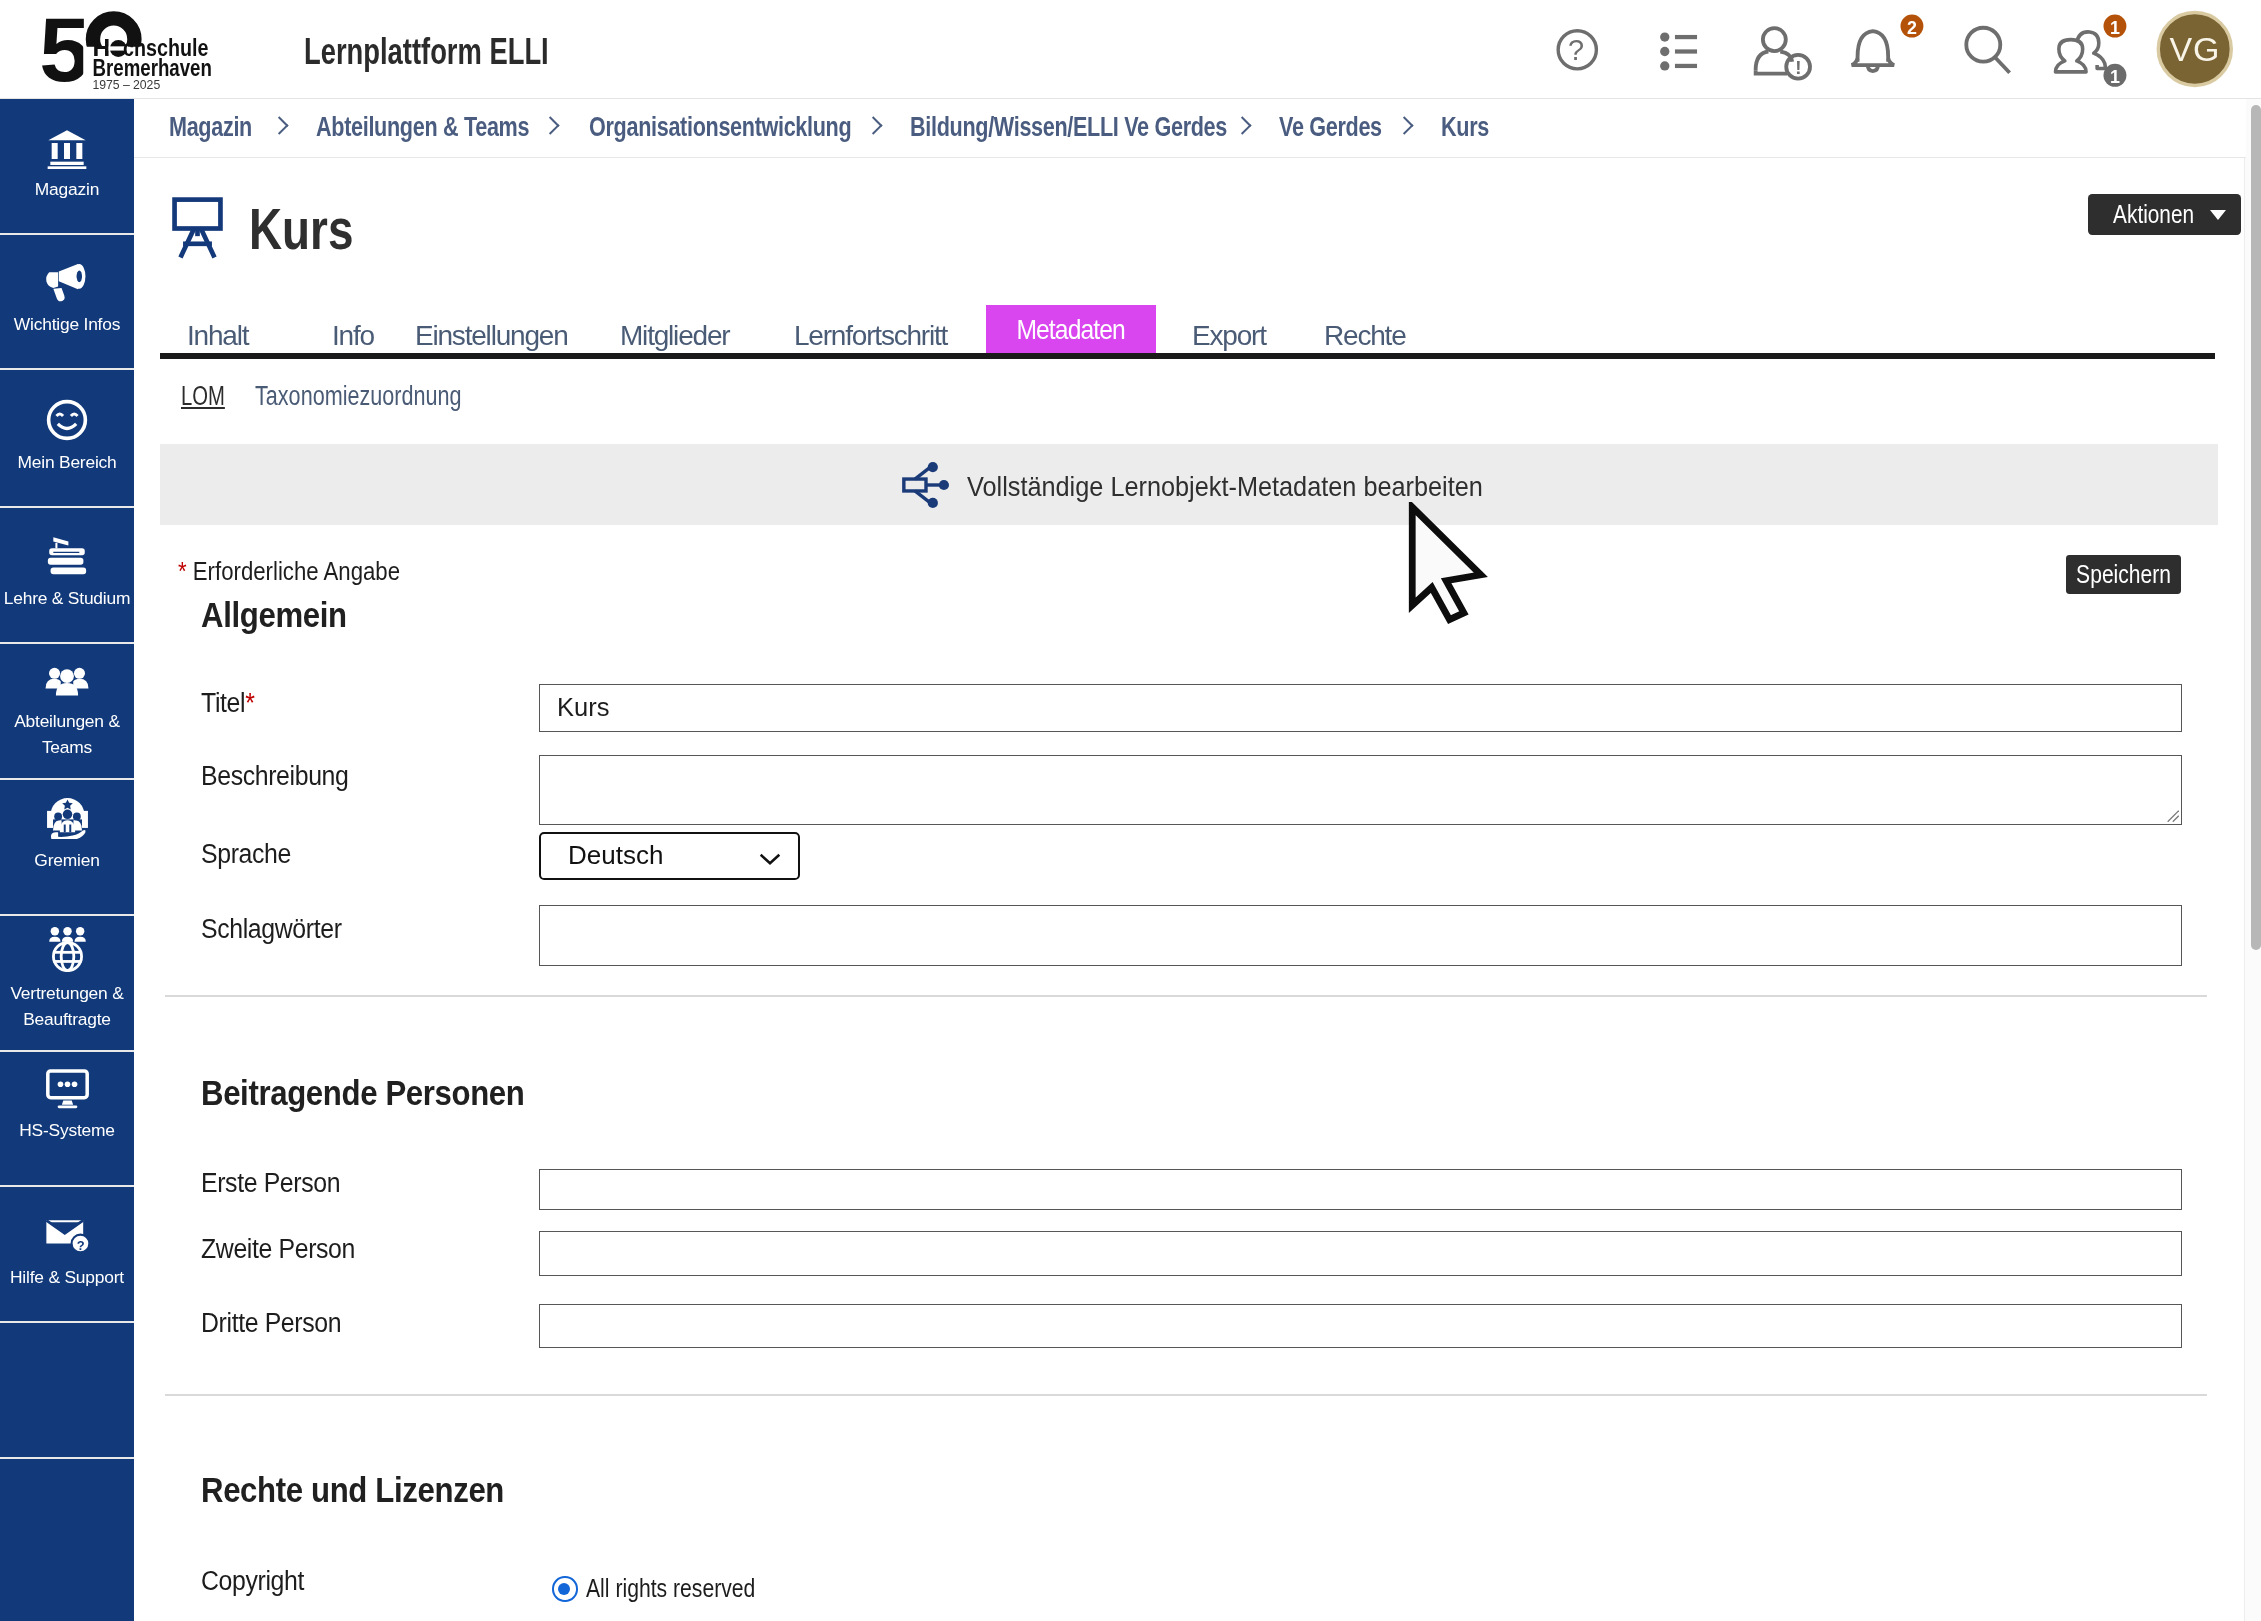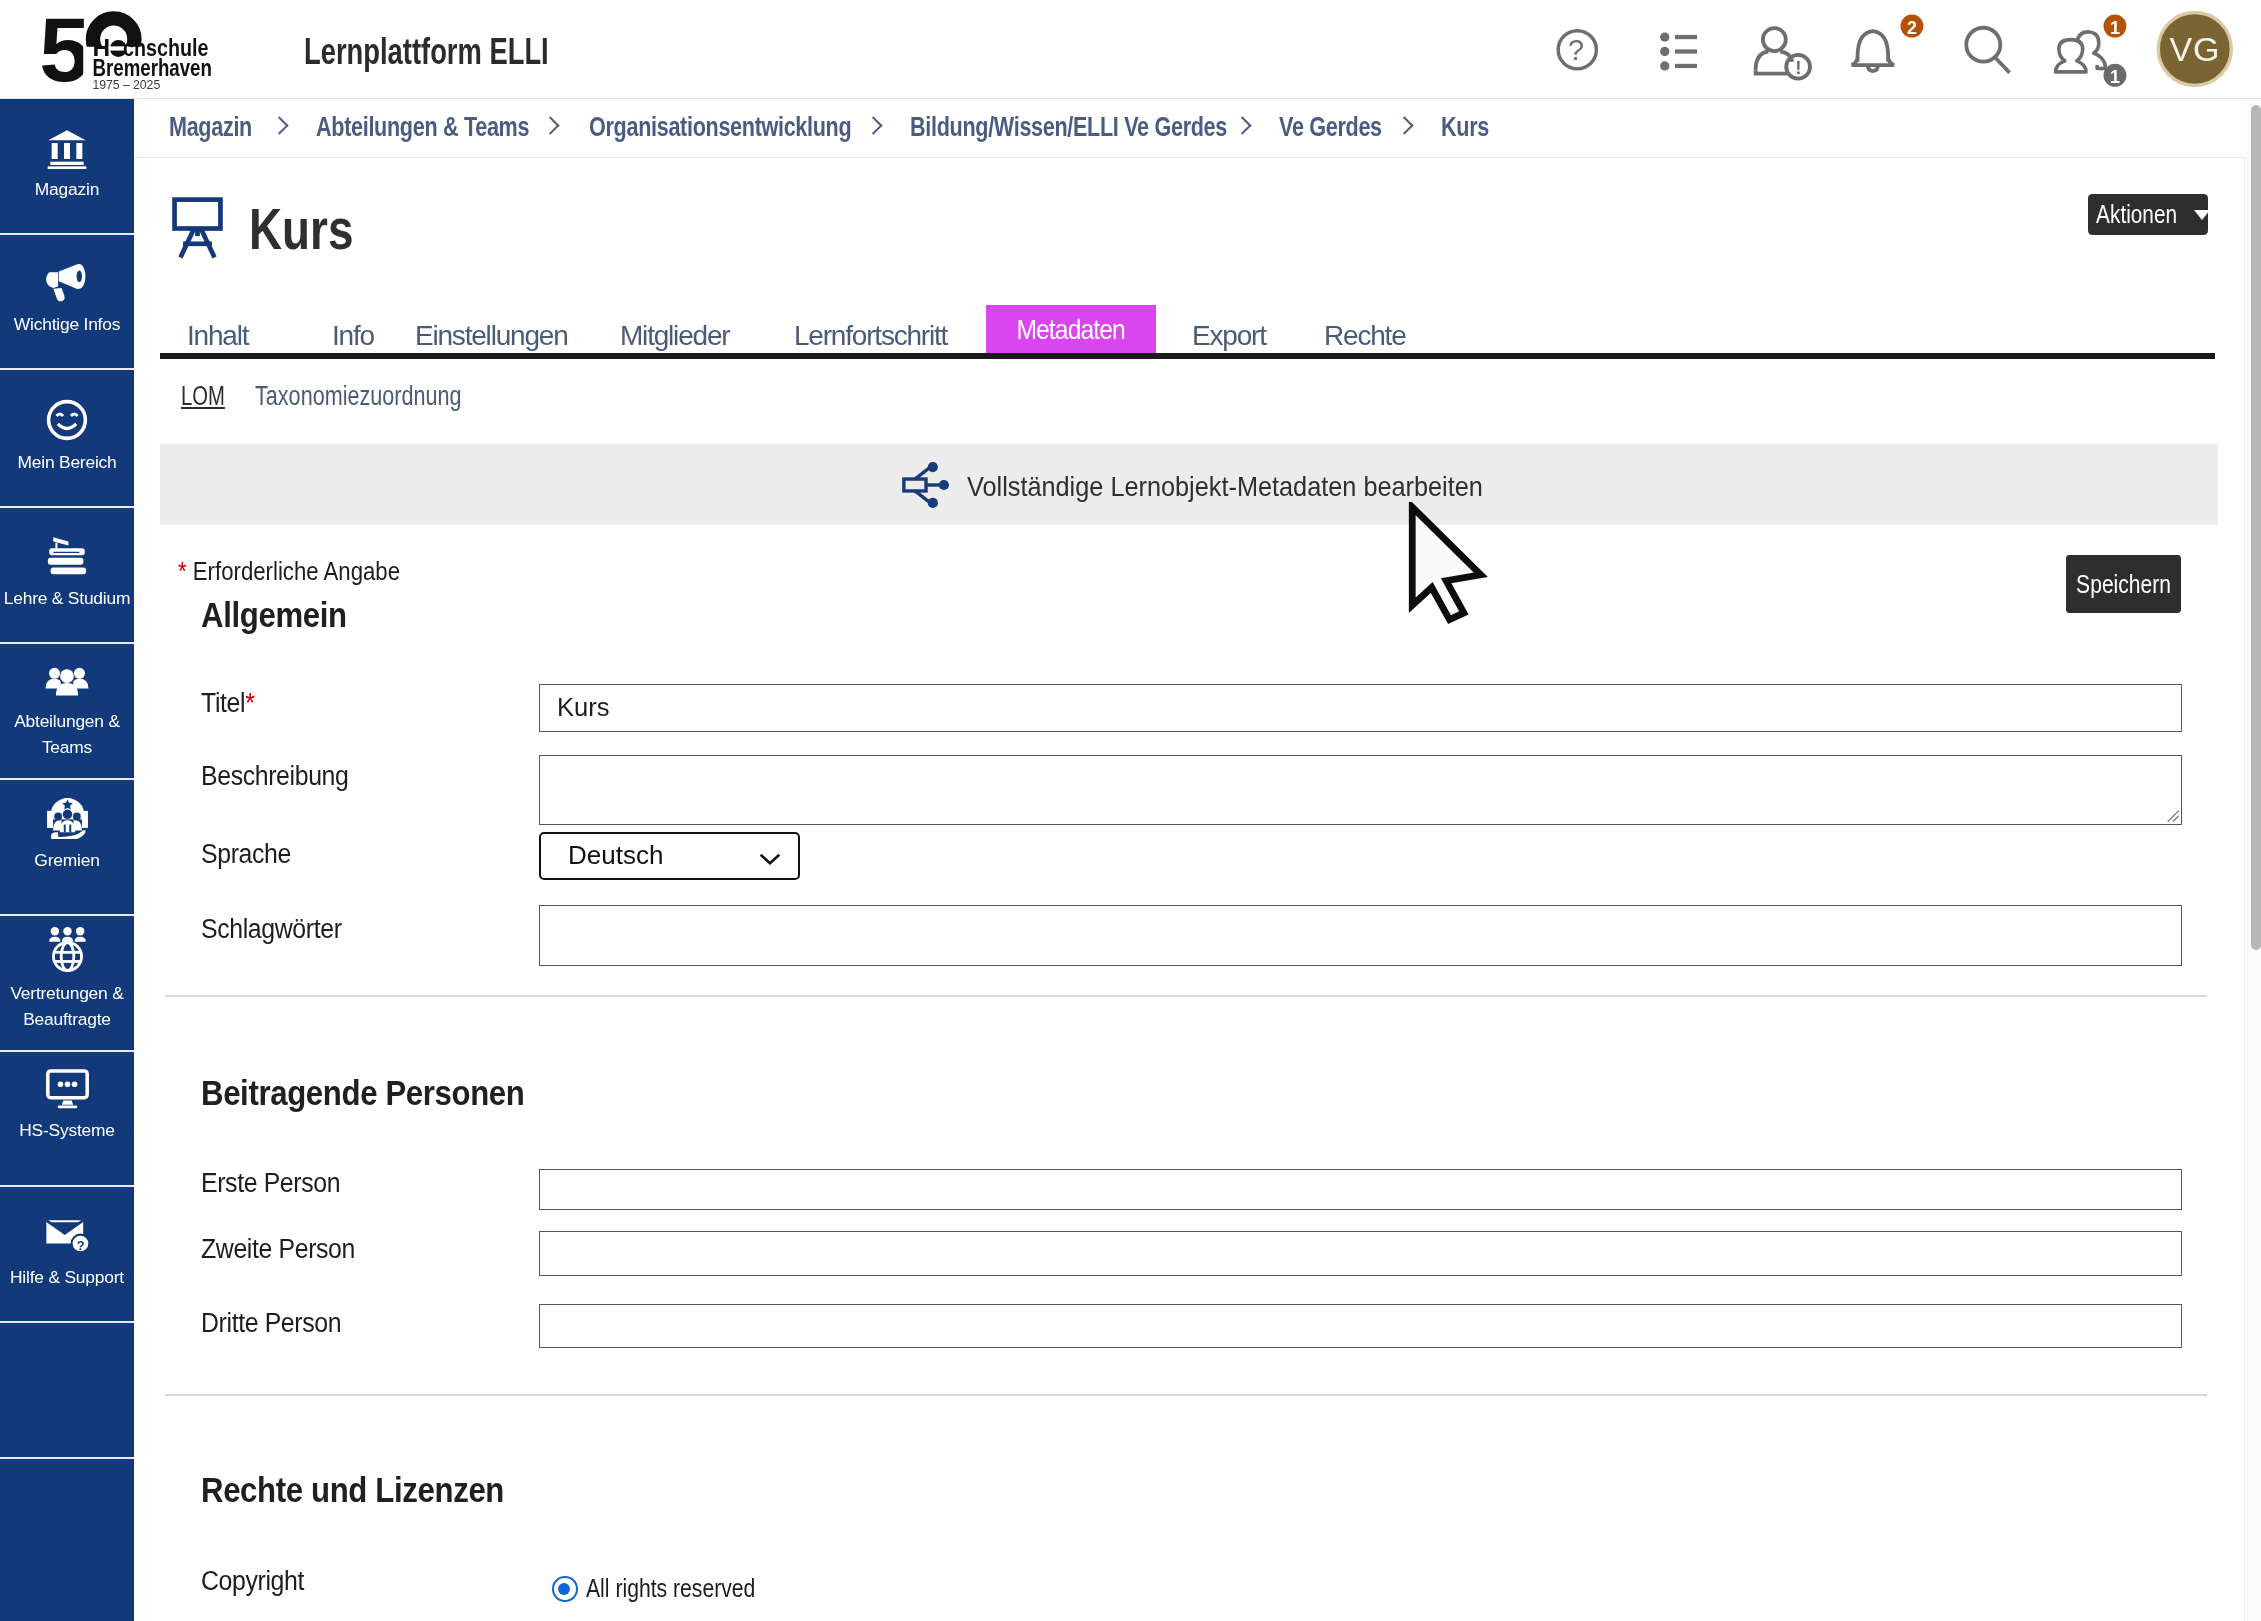--- a/index.html
+++ b/index.html
@@ -265,21 +265,21 @@
 
   <svg class="abs" style="left:38px;top:41px" width="51" height="63" viewBox="0 0 60 74">
     <g fill="none" stroke="#14397a" stroke-width="5.5">
       <rect x="3" y="3" width="54" height="34"></rect>
       <line x1="30" y1="37" x2="30" y2="46"></line>
       <path d="M26 37 L10 71 M34 37 L50 71"></path>
       <line x1="13" y1="55" x2="47" y2="55"></line>
     </g>
   </svg>
   <div class="abs" style="left:115px;top:39px;font-size:58px;font-weight:bold;color:#2f2f2f;transform:scaleX(.79);transform-origin:0 0">Kurs</div>
-  <div class="btn" style="left:1954px;top:38px;width:120px;height:41px;font-size:26px">
+  <div class="btn" style="left:1954px;top:38px;width:153px;height:41px;font-size:26px">
       <span style="transform:scaleX(.8);display:inline-block;white-space:nowrap">Aktionen</span>
       <span style="display:inline-block;margin-left:6.8px;width:0;height:0;border-left:8.5px solid transparent;border-right:8.5px solid transparent;border-top:10.2px solid #fff"></span>
     </div>
 
   <div class="tabtxt" style="left:53px;top:164px">Inhalt</div>
   <div class="tabtxt" style="left:198px;top:164px">Info</div>
   <div class="tabtxt" style="left:281px;top:164px">Einstellungen</div>
   <div class="tabtxt" style="left:486px;top:164px">Mitglieder</div>
   <div class="tabtxt" style="left:660px;top:164px">Lernfortschritt</div>
   <div id="activetab" style="left:852px;top:149px;width:170px;height:49px;line-height:49px"><span style="display:inline-block;transform:scaleX(.88)">Metadaten</span></div>
@@ -302,21 +302,21 @@
     <circle cx="49" cy="27" r="6" fill="#1a3a78"></circle>
     <circle cx="36" cy="48" r="6" fill="#1a3a78"></circle>
   </svg>
   <div class="abs" style="left:833px;top:315px;font-size:28px;color:#2f2f2f;transform:scaleX(.903);transform-origin:0 0;white-space:nowrap">Vollständige Lernobjekt-Metadaten bearbeiten</div>
 
   <svg class="abs" style="left:1273px;top:346px;z-index:9" width="85" height="127" viewBox="0 0 100 150">
     <polygon points="6,6 6,122 29,101 50,139 67,131 46,93 87,86" fill="#fafafa" stroke="#0d0d0d" stroke-width="8" stroke-linejoin="miter"></polygon>
   </svg>
 
   <div class="abs" style="left:44px;top:401px;font-size:25.5px;color:#1d1d1d;transform:scaleX(.87);transform-origin:0 0;white-space:nowrap"><span style="color:#c00000">*</span> Erforderliche Angabe</div>
-  <div class="btn" style="left:1932px;top:399px;width:115px;height:58px;font-size:26px;border-radius:3.4px">
+  <div class="btn" style="left:1932px;top:399px;width:115px;height:39px;font-size:26px;border-radius:3.4px">
       <span style="transform:scaleX(.81);display:inline-block;white-space:nowrap">Speichern</span>
     </div>
 
   <div class="h2" style="left:67px;top:439px">Allgemein</div>
   <div class="lab" style="left:67px;top:532px">Titel<span style="color:#c00000">*</span></div>
   <div class="inp" style="left:405px;top:528px;width:1643px;height:48px;font-size:25.5px;color:#1d1d1d;line-height:44px;padding-left:17px">Kurs</div>
   <div class="lab" style="left:67px;top:605px">Beschreibung</div>
   <div class="inp" style="left:405px;top:599px;width:1643px;height:70px">
     <svg style="position:absolute;right:1.7px;bottom:1.7px" width="13.6" height="13.6" viewBox="0 0 16 16">
       <line x1="2" y1="15" x2="15" y2="2" stroke="#777" stroke-width="1.5"></line>

